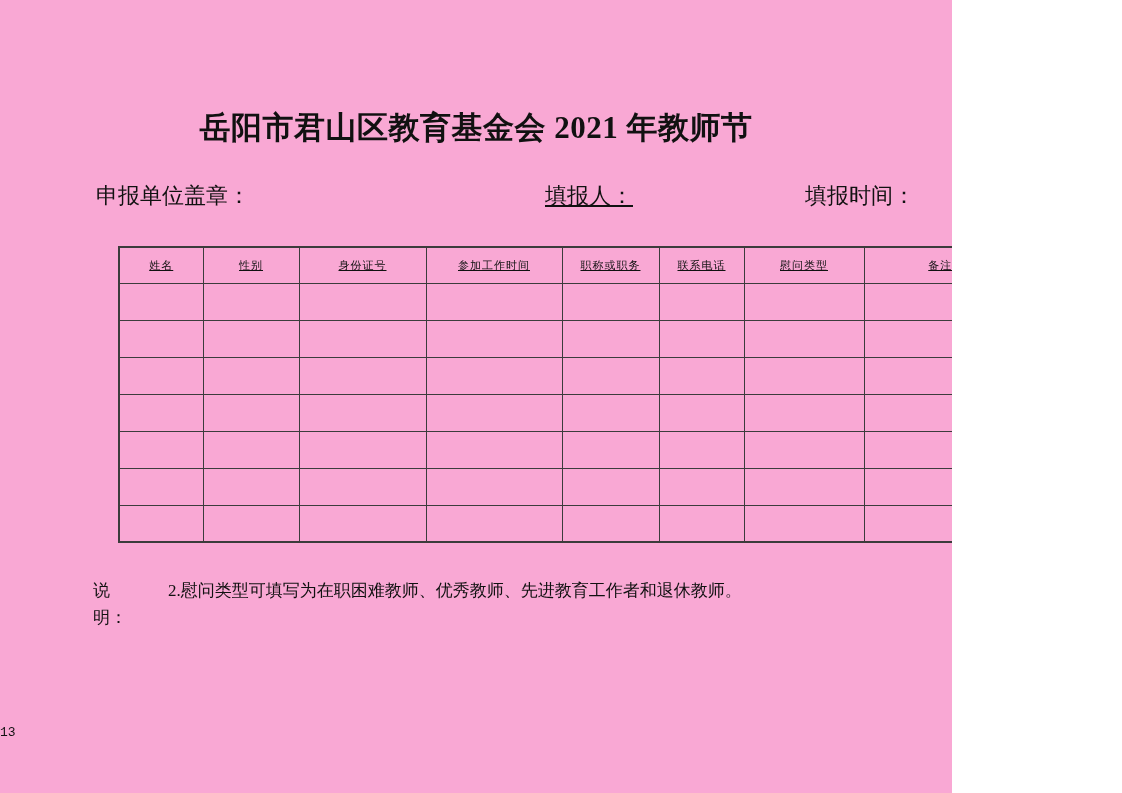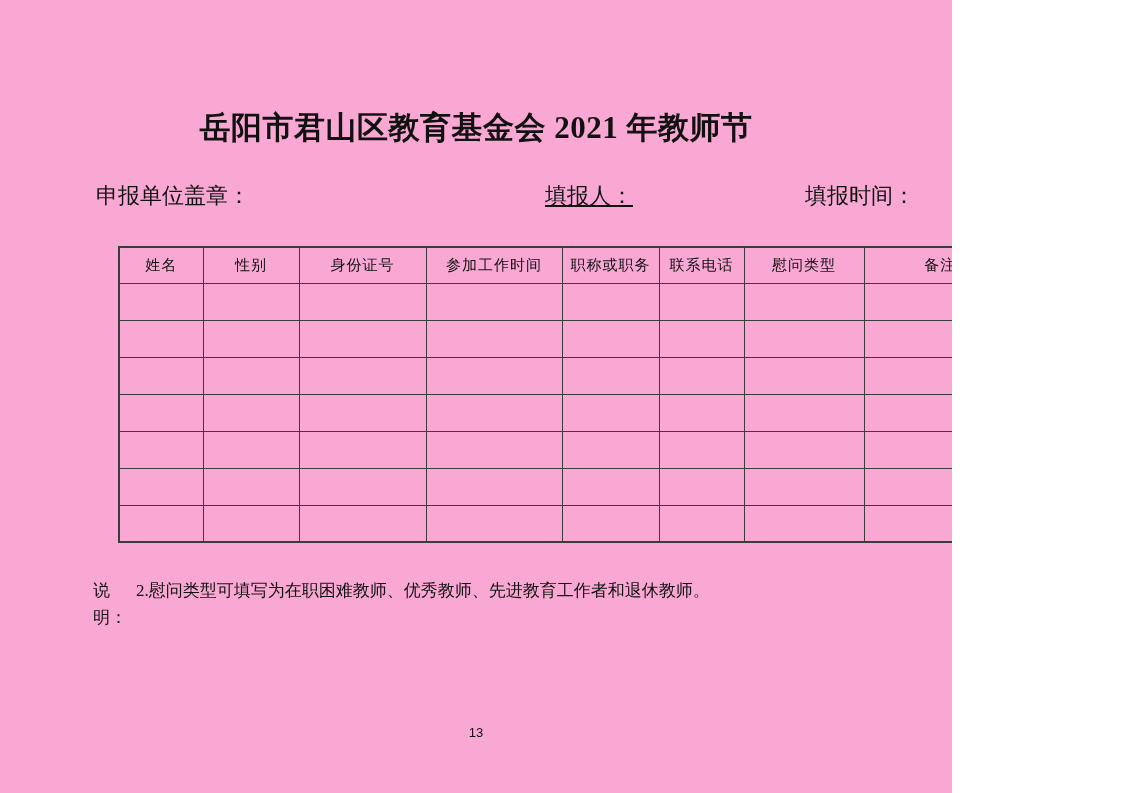--- a/index.html
+++ b/index.html
@@ -49,43 +49,45 @@
   table.summary-table th,
   table.summary-table td {
     border: 1px solid #3c3c3c;
     text-align: center;
     vertical-align: middle;
     padding: 0;
   }
   table.summary-table th {
     height: 36px;
     font-weight: normal;
-    font-size: 15px;
+    font-size: 11px;
     letter-spacing: 1px;
+    text-decoration: underline;
   }
   table.summary-table td { height: 37px; }
   .notes {
     position: absolute;
     left: 93px;
     top: 577px;
     display: flex;
     align-items: flex-start;
     font-size: 17px;
     line-height: 27px;
+    gap: 32px;
   }
   .notes .notes-label { flex: none; width: 43px; }
   .notes .note-item { white-space: nowrap; }
   .page-number {
     position: absolute;
     top: 725px;
     left: 0;
     width: 100%;
-    text-align: center;
+    text-align: left;
     font-size: 13px;
-    font-family: Liberation Sans, sans-serif;
+    font-family: Liberation Mono, monospace;
   }
 </style>
 </head>
 <body>
 
 <div class="page">
 
   <div class="title-block">
     <div>岳阳市君山区教育基金会 2021 年教师节</div>
   </div>

